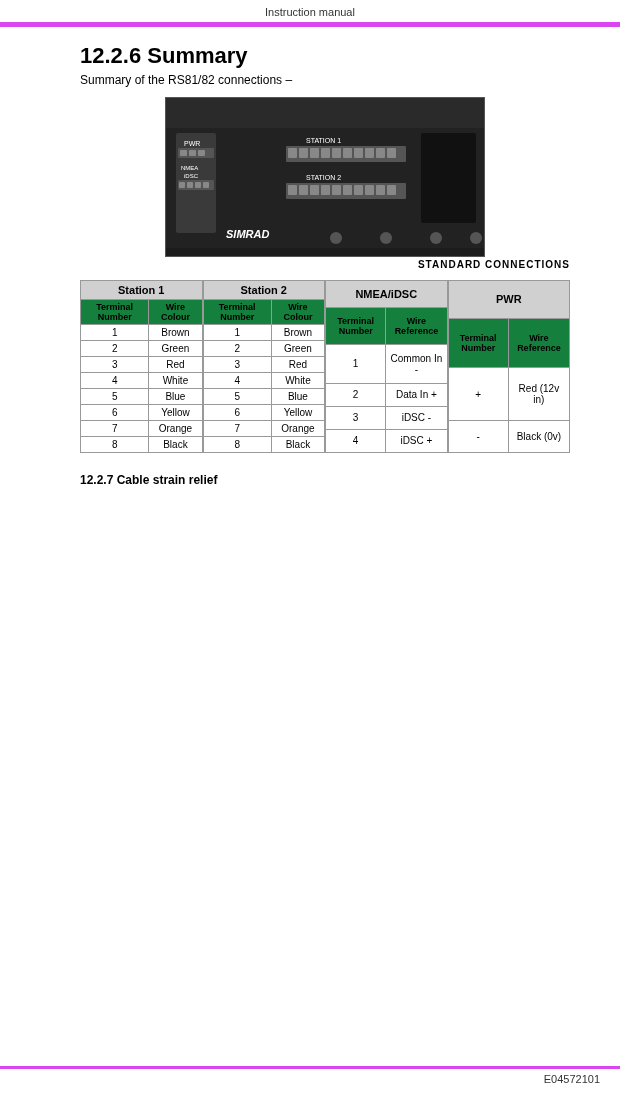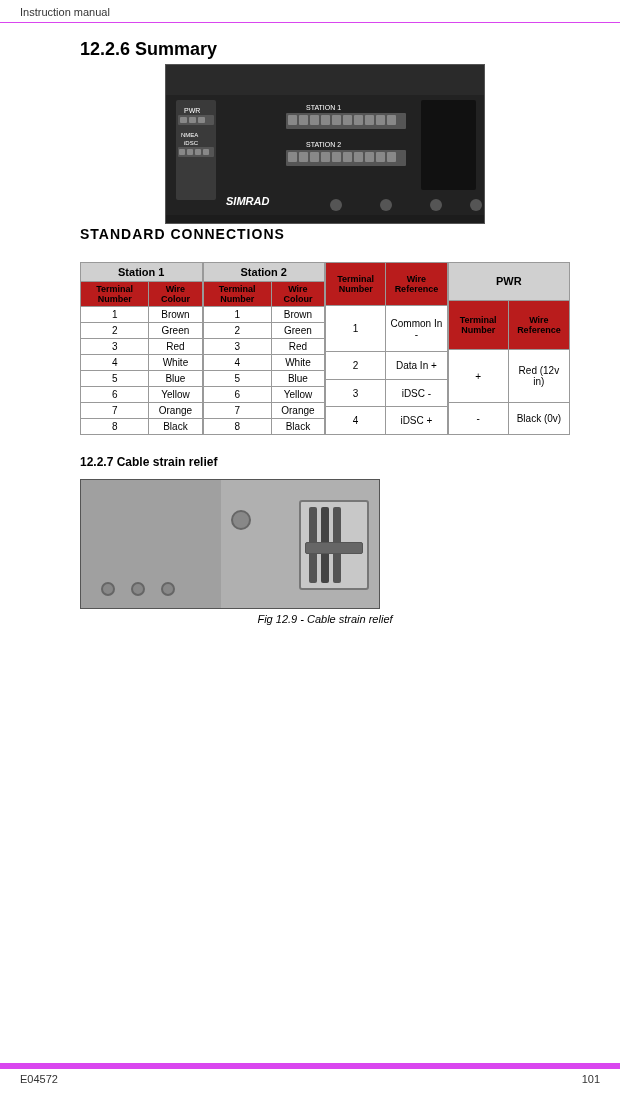--- a/index.html
+++ b/index.html
@@ -8,35 +8,35 @@
       background: #fff;
       width: 620px;
       min-height: 1095px;
       font-size: 12px;
       color: #000;
       position: relative;
     }
 
     
     .header {
-      text-align: left;
+      text-align: center;
       padding: 6px 20px 4px 20px;
       font-size: 11px;
-      border-bottom: 1px solid #d946ef;
+      border-bottom: 5px solid #d946ef;
       color: #333;
     }
 
     
     .content {
       padding: 16px 50px 20px 80px;
     }
 
     
     .section-title {
-      font-size: 18px;
+      font-size: 22px;
       font-weight: bold;
       margin-bottom: 4px;
     }
 
     .section-subtitle {
       font-size: 12px;
       margin-bottom: 10px;
     }
 
     
@@ -44,25 +44,25 @@
       border: 1px solid #555;
       background: #1a1a1a;
       width: 320px;
       height: 160px;
       margin: 0 auto 2px auto;
       position: relative;
       overflow: hidden;
     }
 
     .connections-label {
-      text-align: left;
-      font-size: 14px;
+      text-align: right;
+      font-size: 10px;
       font-weight: bold;
       letter-spacing: 1px;
-      margin-bottom: 20px;
+      margin-bottom: 10px;
     }
 
     
     .tables-row {
       display: flex;
       gap: 0;
       margin-bottom: 20px;
       width: 100%;
     }
 
@@ -79,21 +79,21 @@
     }
 
     .conn-table .header-row th {
       background: #d0d0d0;
       font-weight: bold;
       font-size: 11px;
       padding: 3px 4px;
     }
 
     .conn-table .sub-header th {
-      background: #b91c1c;
+      background: #15803d;
       font-weight: bold;
       font-size: 9px;
     }
 
     .conn-table td {
       font-size: 10px;
     }
 
     
     .subsection-title {
@@ -120,25 +120,25 @@
       margin-top: 4px;
     }
 
     
     .footer {
       position: absolute;
       bottom: 10px;
       left: 0;
       right: 0;
       display: flex;
-      justify-content: space-between;
+      justify-content: flex-end;
       padding: 0 20px;
       font-size: 11px;
       color: #333;
-      border-top: 6px solid #d946ef;
+      border-top: 3px solid #d946ef;
       padding-top: 4px;
     }
 
     
     .fig-inner {
       width: 300px;
       height: 130px;
       background: linear-gradient(to bottom, #aaaaaa 0%, #888888 50%, #777777 100%);
       border: 1px solid #555;
       position: relative;
@@ -163,20 +163,21 @@
 <body>
 
 <div class="header">
   <span>Instruction manual</span>
 </div>
 
 <div class="content">
 
   <div>
     <div class="section-title">12.2.6  Summary</div>
+    <div class="section-subtitle">Summary of the RS81/82 connections –</div>
 
     <div class="diagram-container">
       
       <svg width="320" height="160" viewBox="0 0 320 160">
 
         <rect width="320" height="160" fill="#1c1c1c"></rect>
 
         <rect x="0" y="0" width="320" height="30" fill="#2a2a2a"></rect>
 
         <rect x="0" y="30" width="320" height="120" fill="#222"></rect>
@@ -325,20 +326,23 @@
             </tr>
         <tr>
               <td>8</td>
               <td>Black</td>
             </tr>
       </tbody>
         </table>
 
       <table class="conn-table">
         <tbody>
+            <tr class="header-row">
+          <th colspan="2">NMEA/iDSC</th>
+        </tr>
         <tr class="sub-header">
           <th>Terminal Number</th>
           <th>Wire Reference</th>
         </tr>
         <tr>
               <td>1</td>
               <td>Common In -</td>
             </tr>
         <tr>
               <td>2</td>
@@ -374,51 +378,20 @@
             </tr>
       </tbody>
         </table>
 
     </div>
   </div>
 
   <div>
     <div class="subsection-title">12.2.7  Cable strain relief</div>
 
-    <div class="fig-container">
-      <div class="fig-inner">
-
-        <div class="fig-simrad-bar">
-          <span style="font-style:italic; font-weight:bold; font-size:11px;">SIMRAD</span>
-          <span style="margin-left:8px; font-size:9px; font-style:normal; font-weight:normal; color:#666;">ON 2</span>
-        </div>
-
-        <div style="position:absolute; right:0; top:0; bottom:0; width:160px; background:#b0b0b0; border-left:2px solid #888;">
-
-          <div style="position:absolute; left:10px; top:30px; width:20px; height:20px; background:#888; border-radius:50%; border:2px solid #666;"></div>
-
-          <div style="position:absolute; right:10px; top:20px; width:70px; height:90px; background:#c8c8c8; border:2px solid #777; border-radius:3px;">
-
-            <div style="position:absolute; left:8px; top:5px; bottom:5px; width:8px; background:#555; border-radius:2px;"></div>
-            <div style="position:absolute; left:20px; top:5px; bottom:5px; width:8px; background:#444; border-radius:2px;"></div>
-            <div style="position:absolute; left:32px; top:5px; bottom:5px; width:8px; background:#555; border-radius:2px;"></div>
-
-            <div style="position:absolute; left:4px; right:4px; top:40px; height:12px; background:#666; border:1px solid #555; border-radius:2px;"></div>
-          </div>
-        </div>
-
-        <div style="position:absolute; left:0; top:0; bottom:0; width:140px; background:#a0a0a0;">
-
-          <div style="position:absolute; bottom:12px; left:20px; width:14px; height:14px; background:#888; border-radius:50%; border:2px solid #666;"></div>
-          <div style="position:absolute; bottom:12px; left:50px; width:14px; height:14px; background:#888; border-radius:50%; border:2px solid #666;"></div>
-          <div style="position:absolute; bottom:12px; left:80px; width:14px; height:14px; background:#888; border-radius:50%; border:2px solid #666;"></div>
-        </div>
-      </div>
-      <div class="fig-caption">Fig 12.9 - Cable strain relief</div>
-    </div>
 
   </div>
 
 </div>
 
 <div class="footer">
   <span>E04572</span>
   <span>101</span>
 </div>
 

